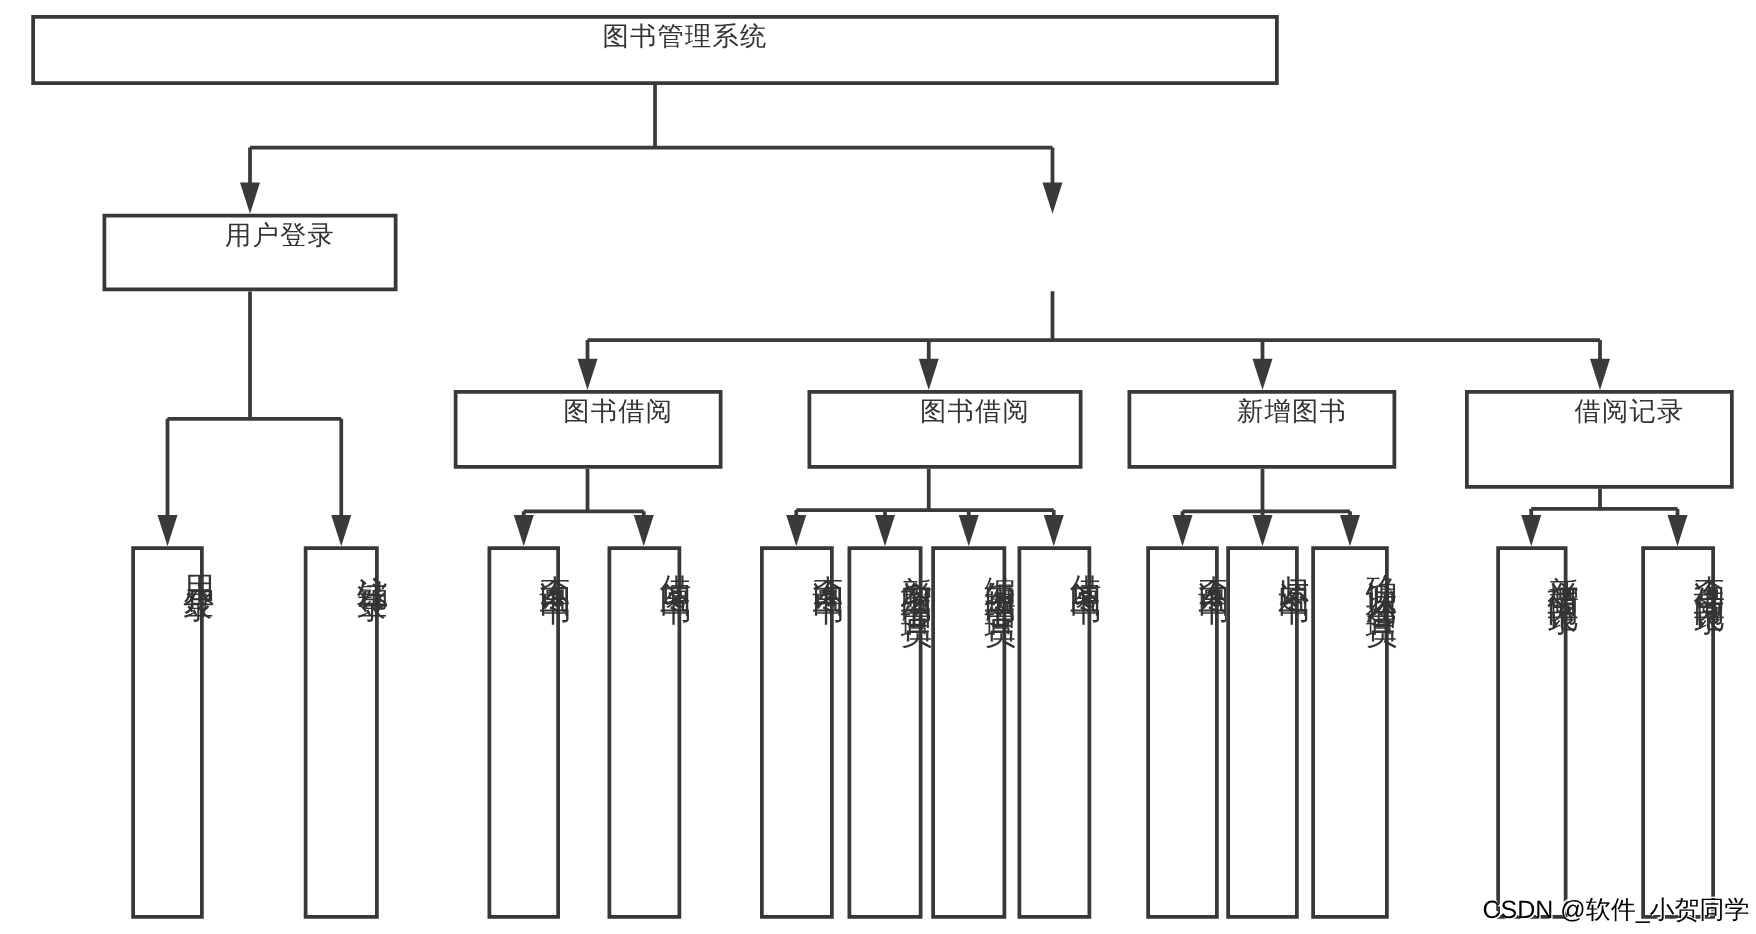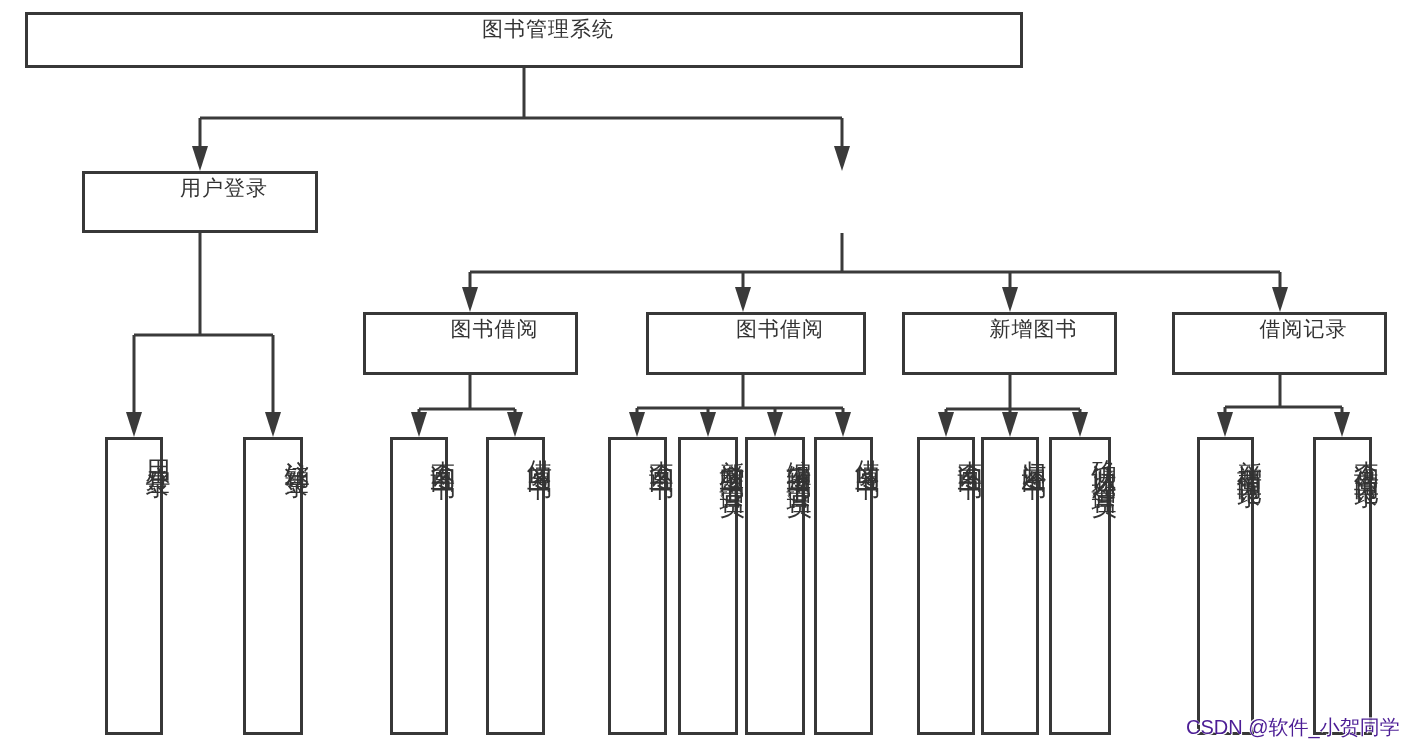--- a/index.html
+++ b/index.html
@@ -12,21 +12,21 @@
     position:absolute;box-sizing:border-box;background:#ffffff;
     border:3px solid #383838;color:#333333;
     display:flex;align-items:flex-start;justify-content:center;padding-left:48px;
   }
   .h .lbl{font-size:21px;letter-spacing:1px;white-space:nowrap;}
   .v .lbl{
     writing-mode:vertical-rl;text-orientation:mixed;
     font-size:25px;letter-spacing:5px;line-height:1;white-space:nowrap;
   }
   .watermark{
-    position:absolute;left:1186px;top:714px;font-size:20px;color:#4c1d95;
+    position:absolute;left:1186px;top:714px;font-size:20px;color:#000000;
     text-shadow:1px 1px 0 #ffffff,-1px -1px 0 #ffffff;white-space:nowrap;
   }
 </style>
 </head>
 <body>
 
 <div class="canvas">
 
   <svg class="wires" viewBox="0 0 1405 747" xmlns="http://www.w3.org/2000/svg">
     <g stroke="#3a3a3a" stroke-width="3" fill="none">
@@ -71,21 +71,21 @@
 
   <div class="node h" style="left:363px;top:312px;width:215px;height:63px">
     <span class="lbl">图书借阅</span>
   </div>
   <div class="node h" style="left:646px;top:312px;width:220px;height:63px">
     <span class="lbl">图书借阅</span>
   </div>
   <div class="node h" style="left:902px;top:312px;width:215px;height:63px">
     <span class="lbl">新增图书</span>
   </div>
-  <div class="node h" style="left:1172px;top:312px;width:215px;height:63px">
+  <div class="node h" style="left:1172px;top:312px;width:215px;height:79px">
     <span class="lbl">借阅记录</span>
   </div>
 
   <div class="node v" style="left:105px;top:437px;width:58px;height:298px">
     <span class="lbl">用户登录</span>
   </div>
   <div class="node v" style="left:243px;top:437px;width:60px;height:298px">
     <span class="lbl">注销登录</span>
   </div>
 

